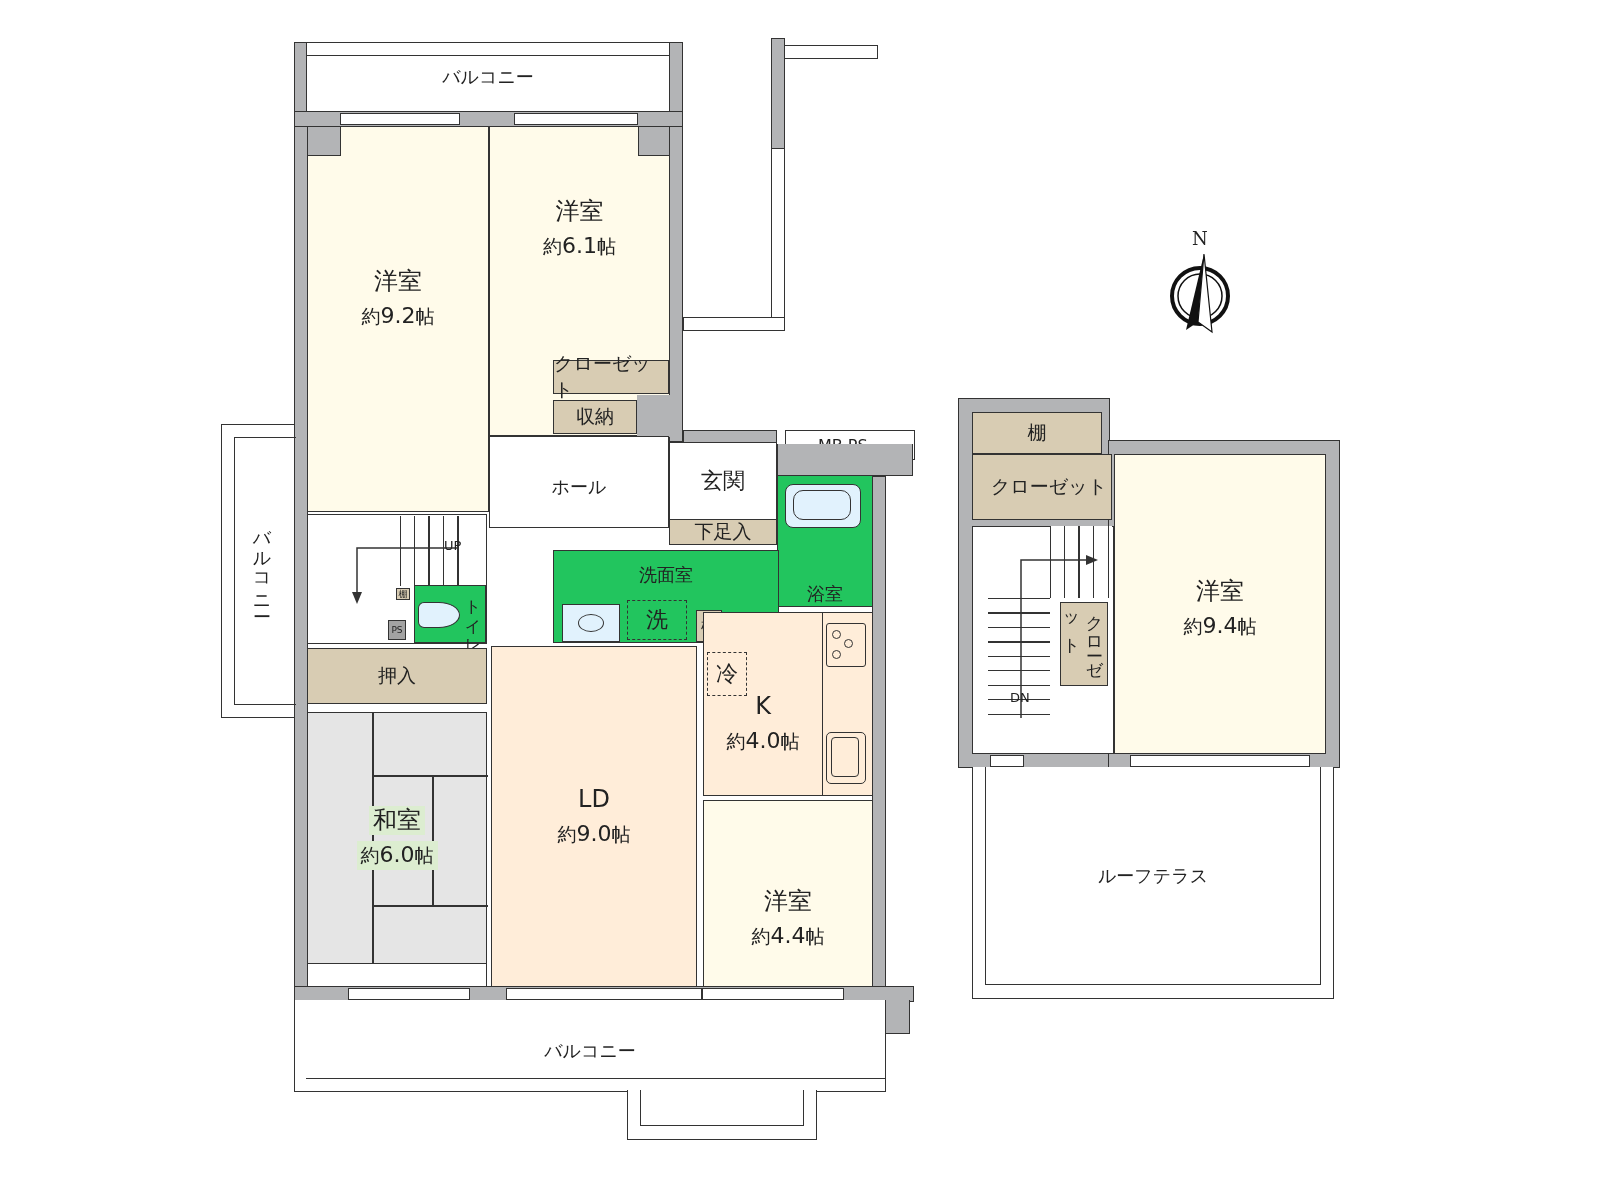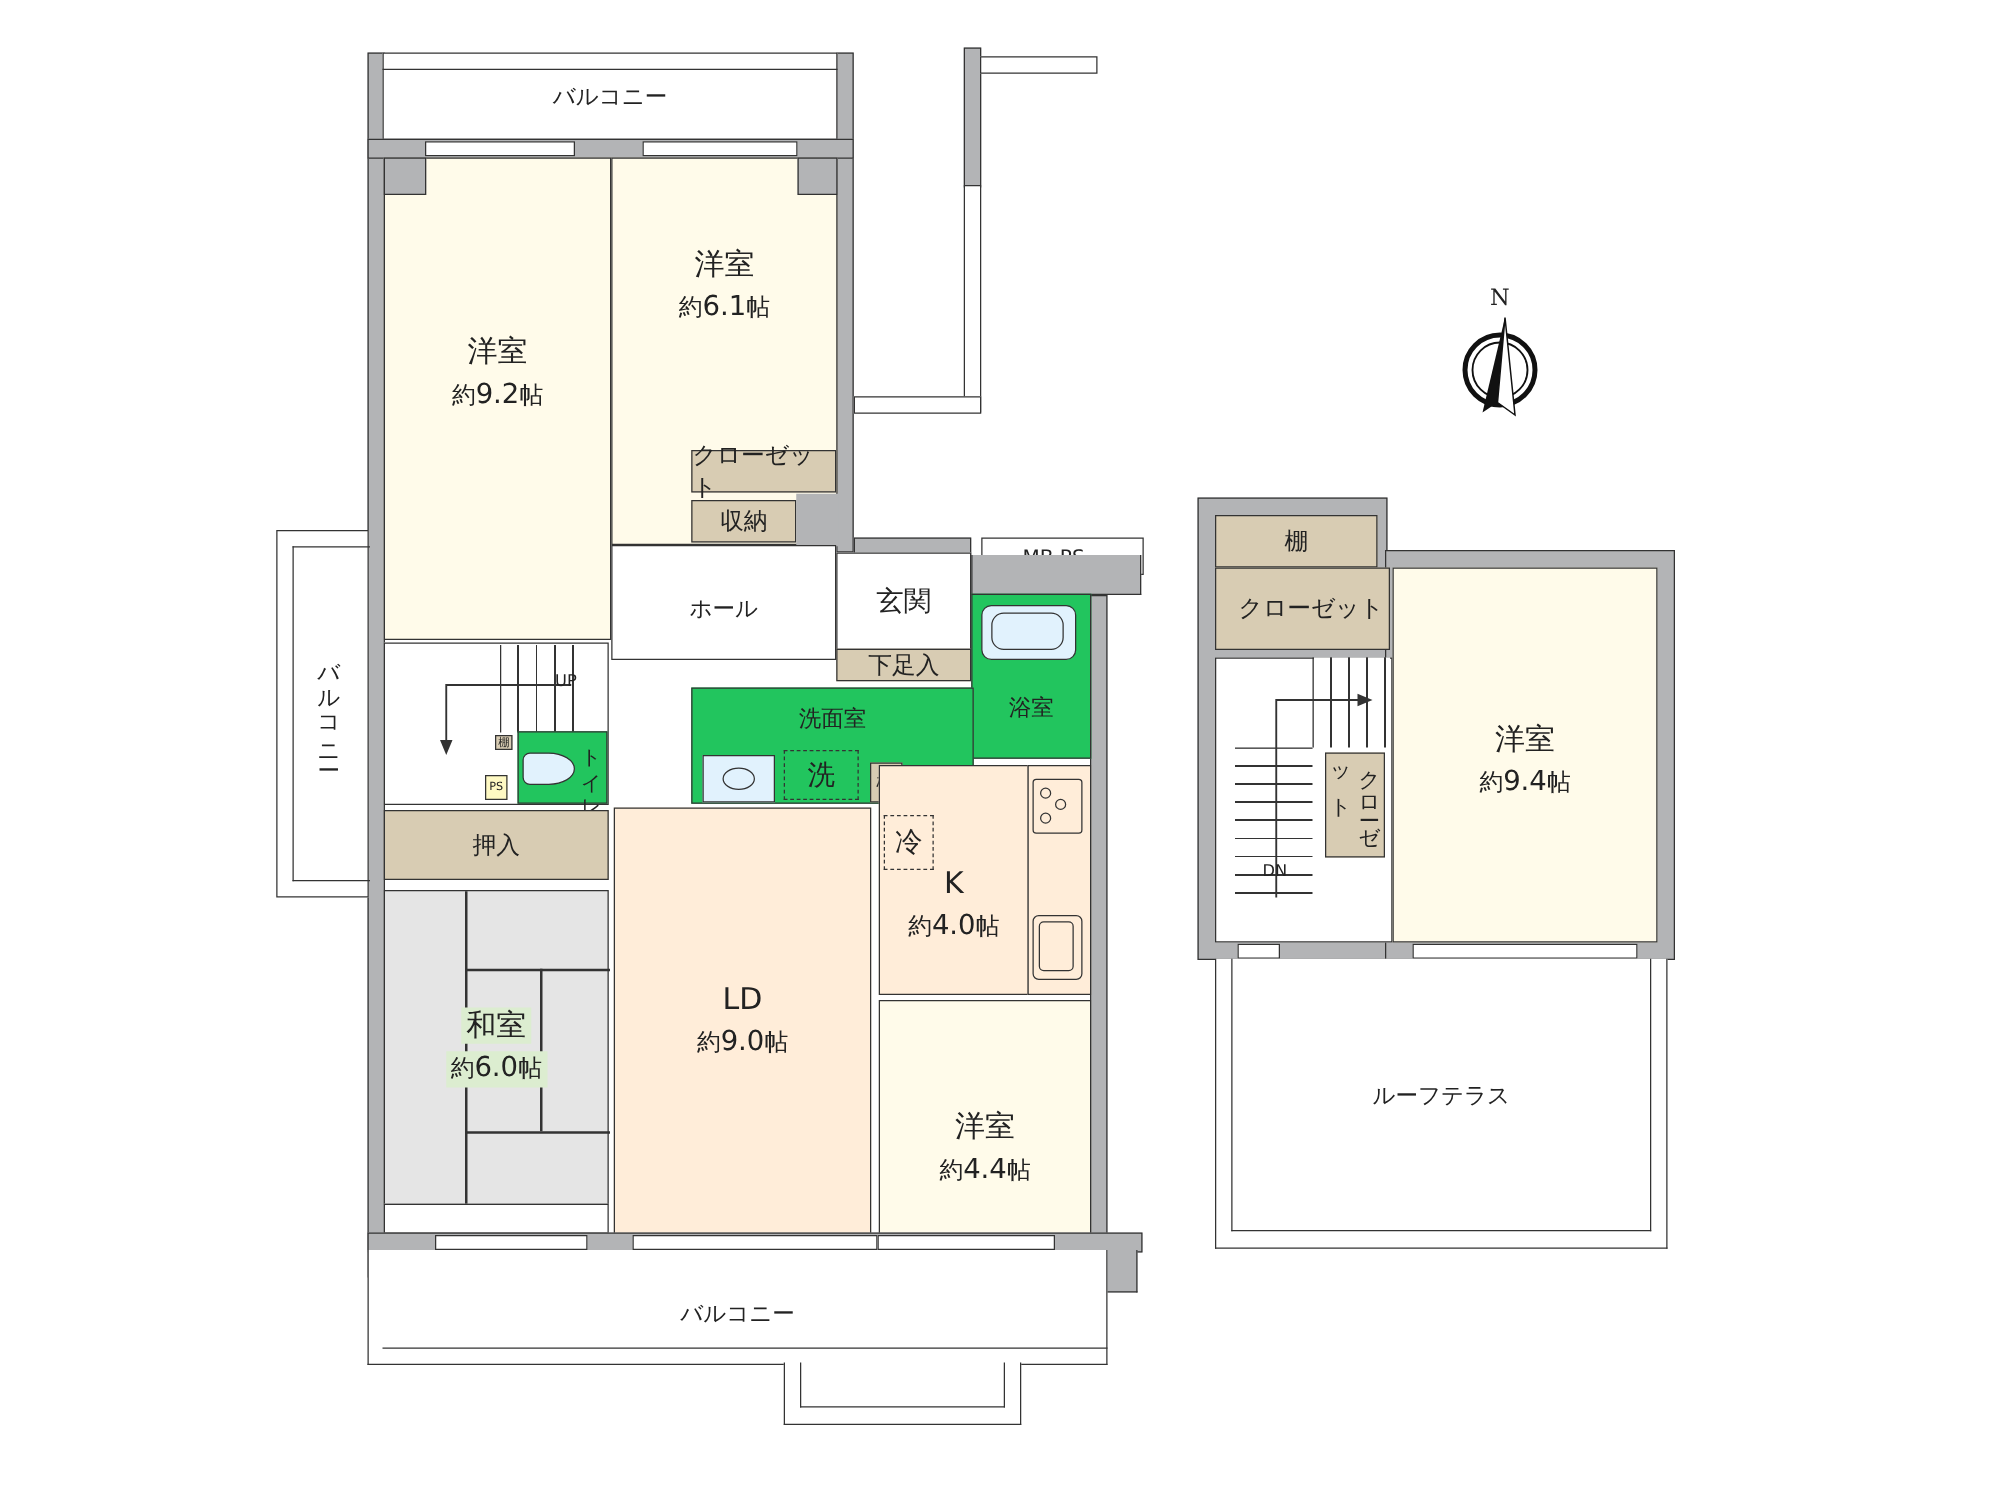--- a/index.html
+++ b/index.html
@@ -78,21 +78,21 @@
   <div class="abs storage" style="left:669px;top:519px;width:108px;height:26px;">
     <span>下足入</span>
   </div>
 
   <div class="abs" style="left:785px;top:430px;width:130px;height:30px;border:1.5px solid #333;background:#fff;display:flex;align-items:center;padding-left:32px;">
     <span class="lbl" style="font-size:16px;">MB PS</span>
   </div>
   <div class="abs wall" style="left:777px;top:444px;width:136px;height:32px;border-top:none;"></div>
   <div class="abs wall" style="left:872px;top:476px;width:14px;height:540px;"></div>
 
-  <div class="abs room wet" style="left:777px;top:475px;width:96px;height:132px;justify-content:flex-end;padding-bottom:28px;font-family:Liberation Mono, monospace;">
+  <div class="abs room wet" style="left:777px;top:475px;width:96px;height:132px;justify-content:flex-end;font-family:Liberation Mono, monospace;">
     <span class="lbl">浴室</span>
   </div>
   <div class="abs" style="left:785px;top:484px;width:76px;height:44px;border:1.5px solid #333;border-radius:8px;background:#e1f2fd;">
     <div class="abs" style="left:7px;top:5px;width:58px;height:30px;border:1.5px solid #333;border-radius:10px;"></div>
   </div>
 
   <div class="abs room wet" style="left:553px;top:550px;width:226px;height:93px;justify-content:flex-start;padding-top:12px;">
     <span class="lbl">洗面室</span>
   </div>
   <div class="abs" style="left:562px;top:604px;width:58px;height:38px;border:1.5px solid #333;background:#e1f2fd;display:flex;align-items:center;justify-content:center;">
@@ -112,21 +112,21 @@
     <polygon points="352,592 362,592 357,604" fill="#333"></polygon>
   </svg>
   <span class="abs lbl" style="left:444px;top:538px;font-size:13px;">UP</span>
 
   <div class="abs room wet" style="left:414px;top:585px;width:72px;height:58px;"></div>
   <div class="abs" style="left:418px;top:602px;width:42px;height:26px;border:1.5px solid #333;border-radius:6px 50% 50% 6px;background:#e1f2fd;"></div>
   <span class="abs vert" style="left:462px;top:588px;font-size:16px;">トイレ</span>
   <div class="abs storage" style="left:396px;top:588px;width:14px;height:12px;font-size:9px;">
     <span>棚</span>
   </div>
-  <div class="abs" style="left:388px;top:620px;width:18px;height:20px;border:1.5px solid #333;background:#fef9c3;font-size:9px;display:flex;align-items:center;justify-content:center;">
+  <div class="abs" style="left:388px;top:620px;width:18px;height:20px;border:1.5px solid #333;background:#a3a3a3;font-size:9px;display:flex;align-items:center;justify-content:center;">
     <span>PS</span>
   </div>
 
   <div class="abs storage" style="left:307px;top:648px;width:180px;height:56px;">
     <span>押入</span>
   </div>
 
   <div class="abs" style="left:221px;top:424px;width:74px;height:294px;border:1.5px solid #333;background:#fff;">
     <div class="abs" style="left:12px;top:12px;width:62px;height:268px;border:1.5px solid #333;border-right:none;"></div>
     <span class="abs vert" style="left:28px;top:92px;font-size:18px;">バルコニー</span>

